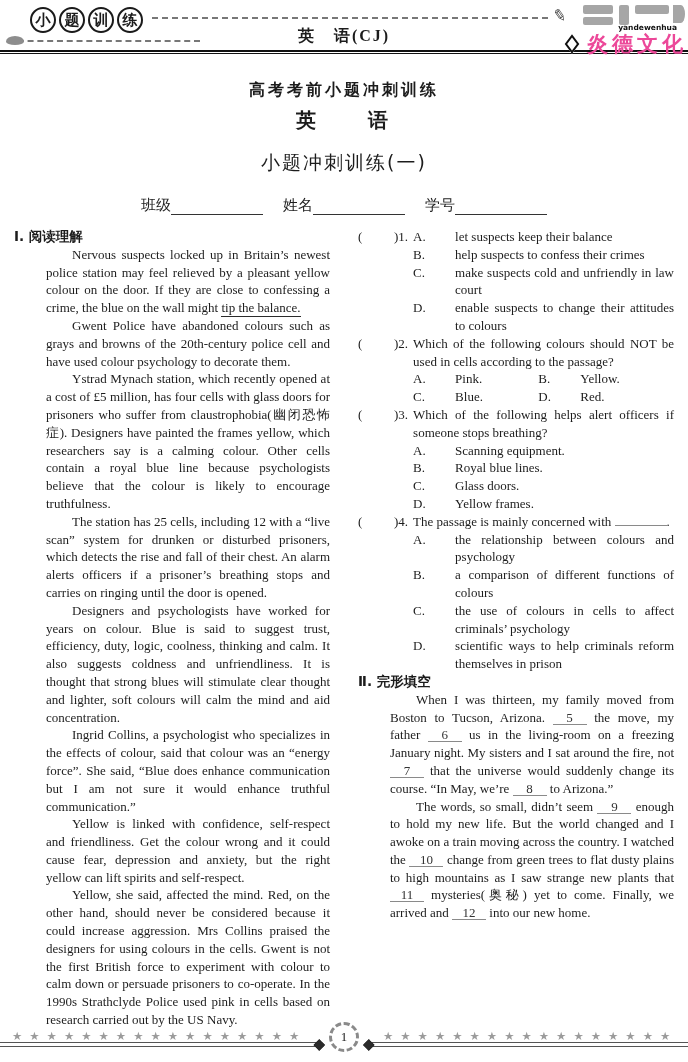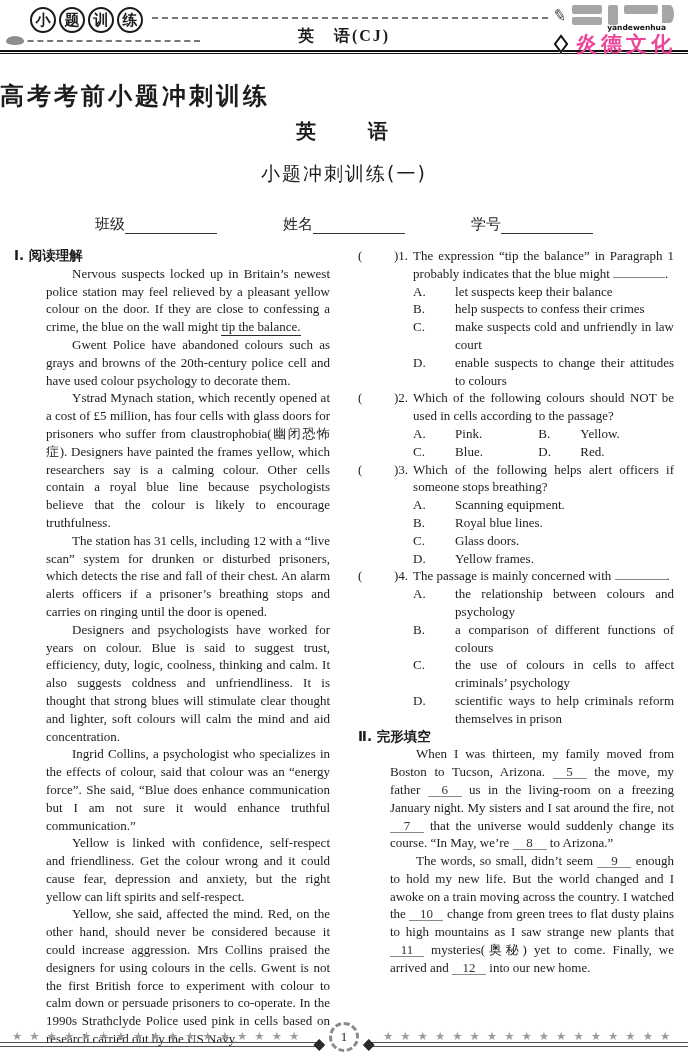--- a/index.html
+++ b/index.html
@@ -15,33 +15,33 @@
   .logo-char {
     width:26px; height:26px; border:2px solid #1a1a1a; border-radius:50%;
     display:flex; align-items:center; justify-content:center;
     font-family:"DejaVu Sans", sans-serif; font-weight:bold; font-size:15px; background:#fff;
   }
   .top-dash { position:absolute; left:152px; right:140px; top:17px; border-top:2px dashed #777; }
   .pencil { position:absolute; right:122px; top:6px; font-size:16px; color:#444; transform:rotate(10deg); font-family:"DejaVu Sans", sans-serif;}
   .logo-dash { position:absolute; left:8px; top:40px; width:192px; border-top:2px dashed #777; }
   .blob { position:absolute; left:-2px; top:-6px; width:18px; height:9px; background:#8d8d8d; border-radius:50% 50% 50% 50%/60% 60% 40% 40%; }
   .subject { position:absolute; left:0; right:0; top:26px; text-align:center; font-size:16px; font-weight:bold; letter-spacing:2px; }
-  .brand { position:absolute; right:12px; top:0; width:136px; height:60px; }
+  .brand { position:absolute; right:1px; top:0; width:136px; height:60px; }
   .brand-blocks { position:absolute; right:2px; top:3px; }
   .brand-en { position:absolute; right:10px; top:23px; font-family:"DejaVu Sans", sans-serif; font-size:7.5px; font-weight:bold; color:#111; }
   .brand-cn-row { position:absolute; right:0; bottom:2px; display:flex; align-items:center; }
   .nib { width:12px; height:12px; border:2px solid #111; background:#fff; transform:rotate(45deg) skew(8deg,8deg); margin-right:9px; }
   .brand-cn { font-family:Liberation Serif, serif; font-size:21px; font-weight:bold; letter-spacing:4px; color:#ec4899; }
   .double-rule { border-top:2.5px solid #111; border-bottom:1.2px solid #111; height:4px; }
   
-  .title-main { margin-top:26px; text-align:left; font-family:Liberation Sans, sans-serif; font-weight:bold; font-size:24px; letter-spacing:3px; }
+  .title-main { margin-top:26px; text-align:center; font-family:Liberation Sans, sans-serif; font-weight:bold; font-size:16px; letter-spacing:3px; }
   .title-subject { margin-top:6px; text-align:center; font-family:"DejaVu Sans", sans-serif; font-weight:bold; font-size:20px; letter-spacing:4px; }
   .title-sub { margin-top:16px; text-align:center; font-family:"DejaVu Sans", sans-serif; font-weight:normal; font-size:19px; letter-spacing:2px; }
   
-  .form-line { margin-top:28px; display:flex; justify-content:center; gap:66px; font-size:15px; font-family:"DejaVu Sans", sans-serif; }
+  .form-line { margin-top:20px; display:flex; justify-content:center; gap:20px; font-size:15px; font-family:"DejaVu Sans", sans-serif; }
   .form-field { display:flex; align-items:flex-end; }
   .write-line { display:inline-block; width:92px; border-bottom:1.2px solid #333; height:16px; }
   
   .columns { display:flex; gap:28px; padding:0 14px; margin-top:13px; font-size:13px; line-height:17.8px; }
   .col { flex:1; min-width:0; text-align:justify; }
   .sec-heading { font-family:"DejaVu Sans", sans-serif; font-weight:bold; font-size:13.5px; text-align:left; }
   .para { text-indent:2em;margin-left:32px; }
   .u { border-bottom:1.1px solid #2a2a2a; padding-bottom:1px; }
   .blank {
     display:inline-block; text-indent:0; min-width:34px; padding:0 4px;
@@ -129,34 +129,33 @@
       <span class="write-line"></span>
     </span>
   </div>
 
   <div class="columns">
     <div class="col">
       <div class="sec-heading">Ⅰ. 阅读理解</div>
       <p class="para"><span>Nervous suspects locked up in Britain’s newest police station may feel relieved by a pleasant yellow colour on the door. If they are close to confessing a crime, the blue on the wall might </span><span class="u">tip the balance.</span></p>
       <p class="para"><span>Gwent Police have abandoned colours such as grays and browns of the 20th-century police cell and have used colour psychology to decorate them.</span></p>
       <p class="para"><span>Ystrad Mynach station, which recently opened at a cost of £5 million, has four cells with glass doors for prisoners who suffer from claustrophobia(幽闭恐怖症). Designers have painted the frames yellow, which researchers say is a calming colour. Other cells contain a royal blue line because psychologists believe that the colour is likely to encourage truthfulness.</span></p>
-      <p class="para"><span>The station has 31 cells, including 12 with a “live scan” system for drunken or disturbed prisoners, which detects the rise and fall of their chest. An alarm alerts officers if a prisoner’s breathing stops and carries on ringing until the door is opened.</span></p>
+      <p class="para"><span>The station has 25 cells, including 12 with a “live scan” system for drunken or disturbed prisoners, which detects the rise and fall of their chest. An alarm alerts officers if a prisoner’s breathing stops and carries on ringing until the door is opened.</span></p>
       <p class="para"><span>Designers and psychologists have worked for years on colour. Blue is said to suggest trust, efficiency, duty, logic, coolness, thinking and calm. It also suggests coldness and unfriendliness. It is thought that strong blues will stimulate clear thought and lighter, soft colours will calm the mind and aid concentration.</span></p>
       <p class="para"><span>Ingrid Collins, a psychologist who specializes in the effects of colour, said that colour was an “energy force”. She said, “Blue does enhance communication but I am not sure it would enhance truthful communication.”</span></p>
       <p class="para"><span>Yellow is linked with confidence, self-respect and friendliness. Get the colour wrong and it could cause fear, depression and anxiety, but the right yellow can lift spirits and self-respect.</span></p>
       <p class="para"><span>Yellow, she said, affected the mind. Red, on the other hand, should never be considered because it could increase aggression. Mrs Collins praised the designers for using colours in the cells. Gwent is not the first British force to experiment with colour to calm down or persuade prisoners to co-operate. In the 1990s Strathclyde Police used pink in cells based on research carried out by the US Navy.</span></p>
     </div>
 
     <div class="col">
       <div>
   <div class="question">
     <span class="q-paren">(</span>
     <span class="q-num">)1.</span>
     <div class="q-body">
-      <div class="q-stem"><span>The expression “tip the balance” in Paragraph 1 probably indicates that the blue might </span><span class="blank blank-wide"></span><span>.</span></div>
       <div class="q-opts">
                 <div class="opt">
                   <span class="opt-label">A.</span>
                   <span class="opt-text">let suspects keep their balance</span>
                 </div>
                 <div class="opt">
                   <span class="opt-label">B.</span>
                   <span class="opt-text">help suspects to confess their crimes</span>
                 </div>
                 <div class="opt">

